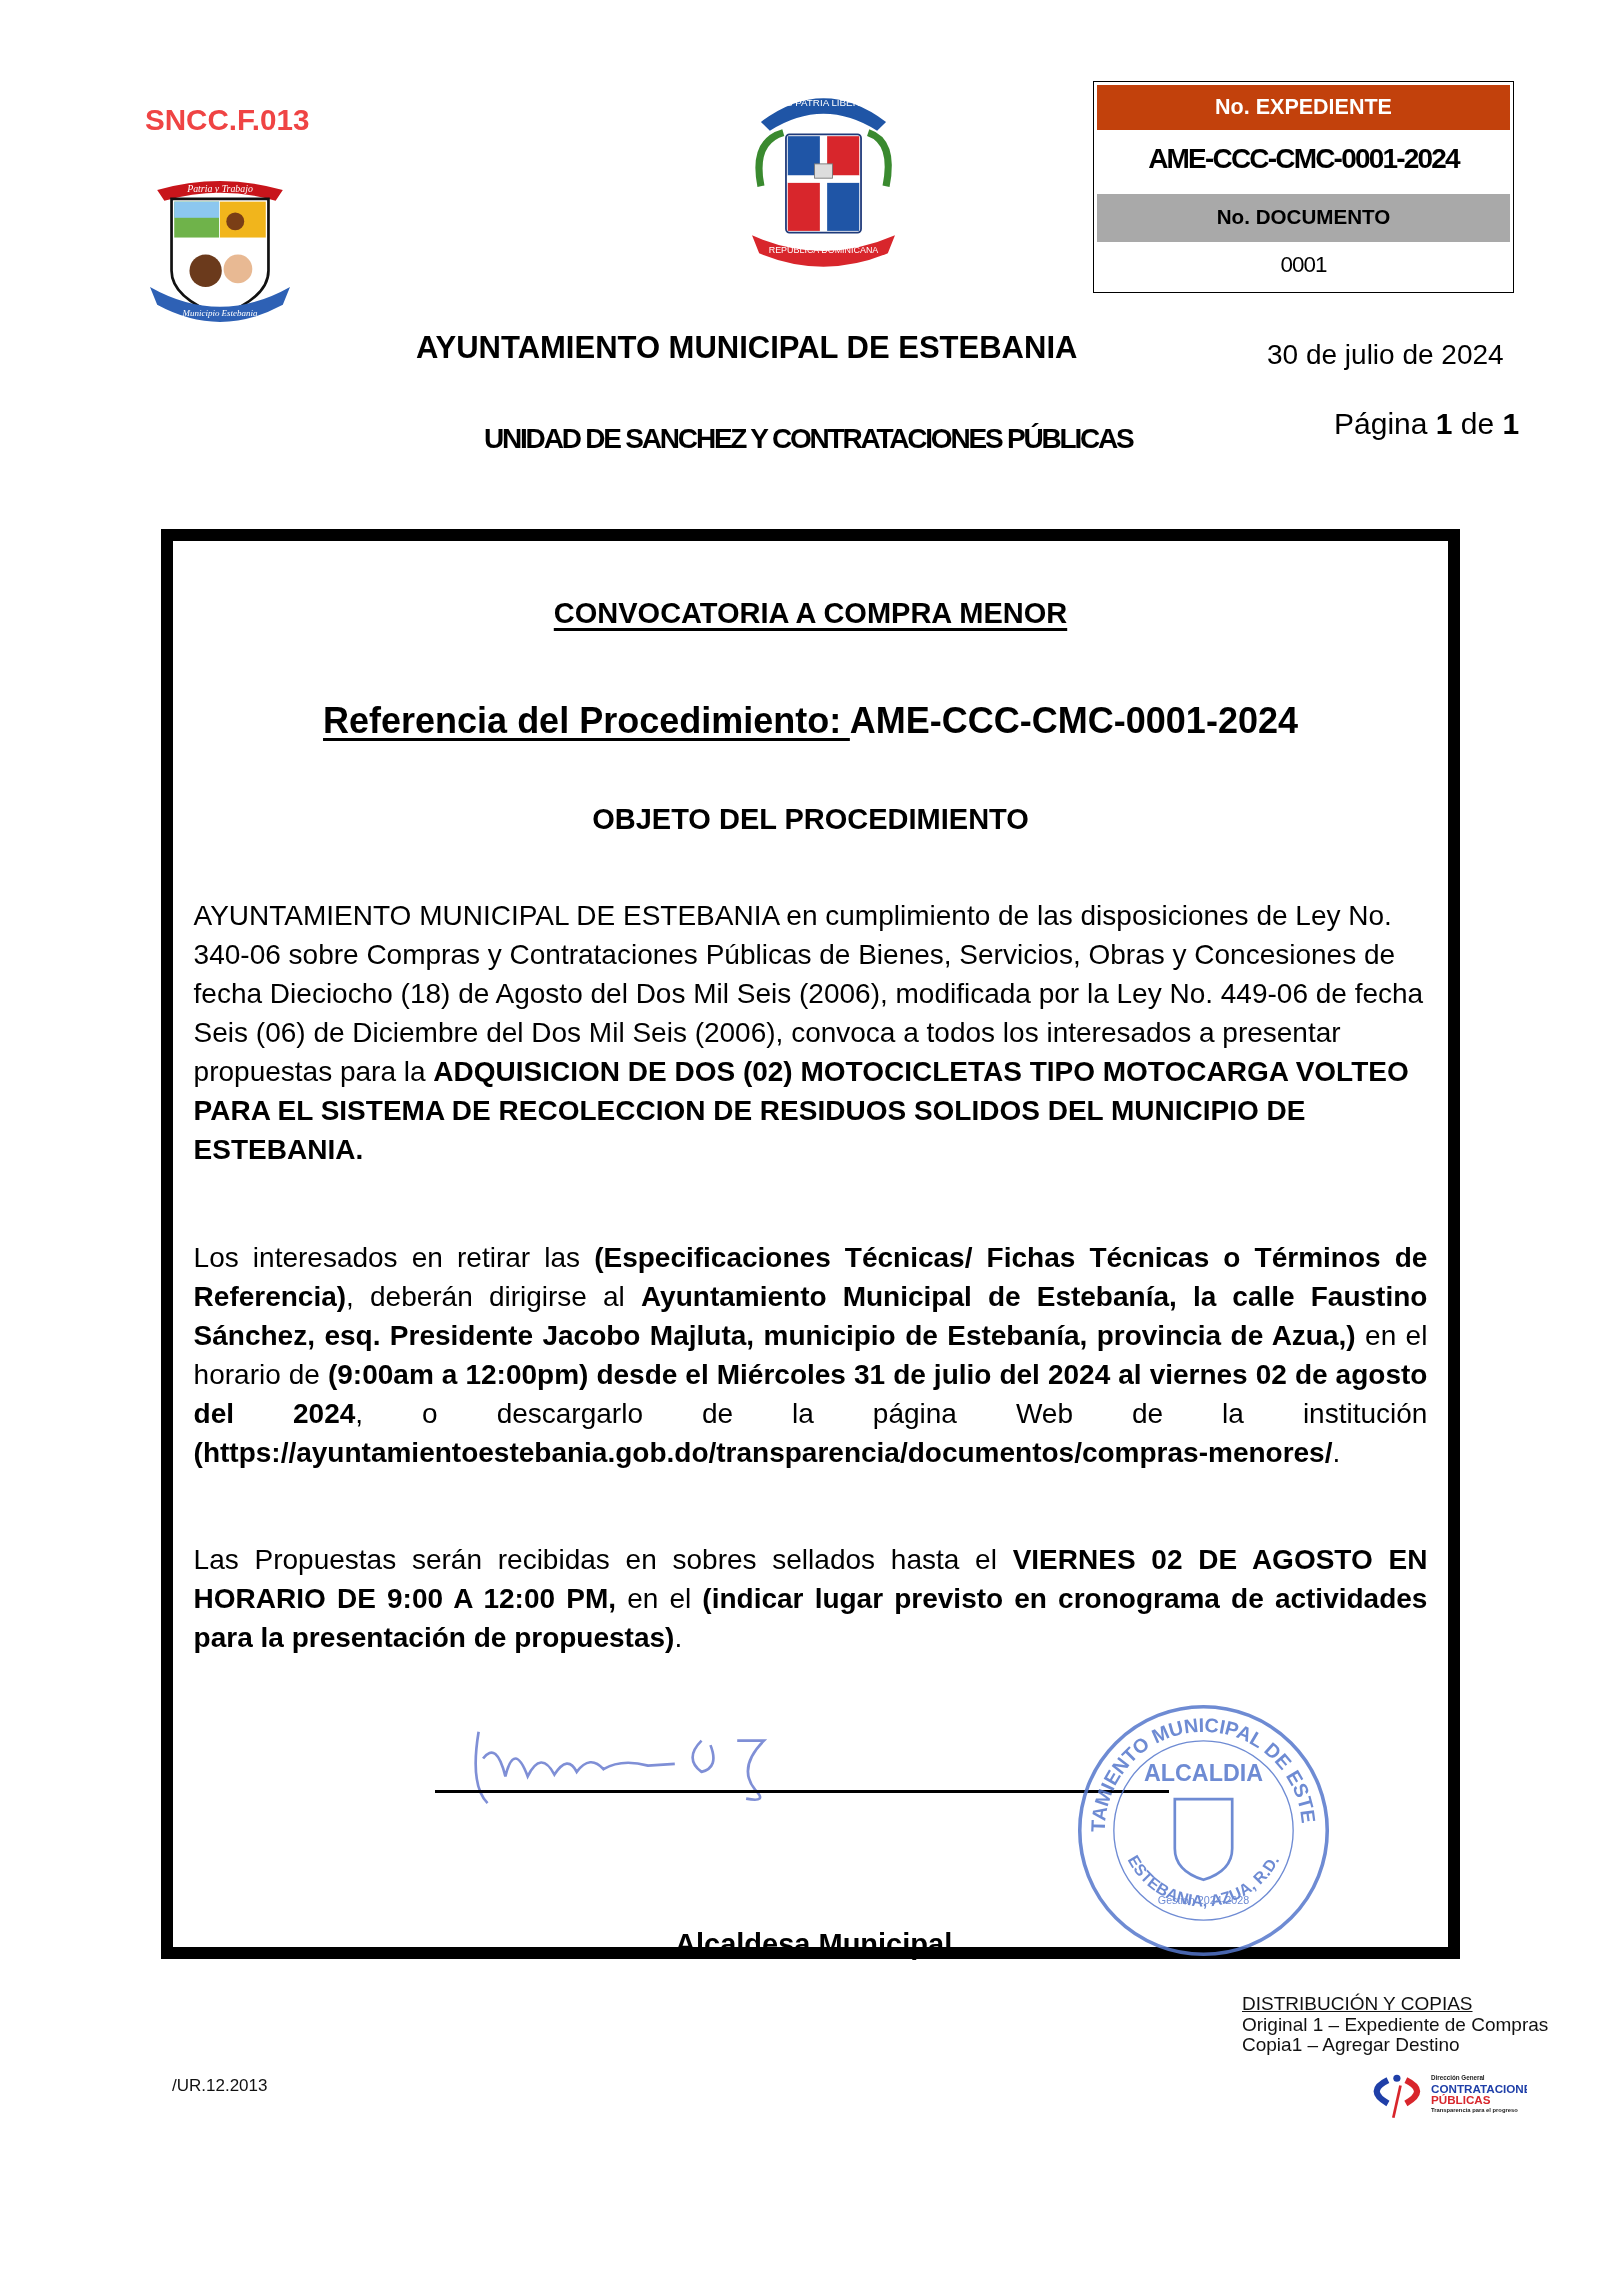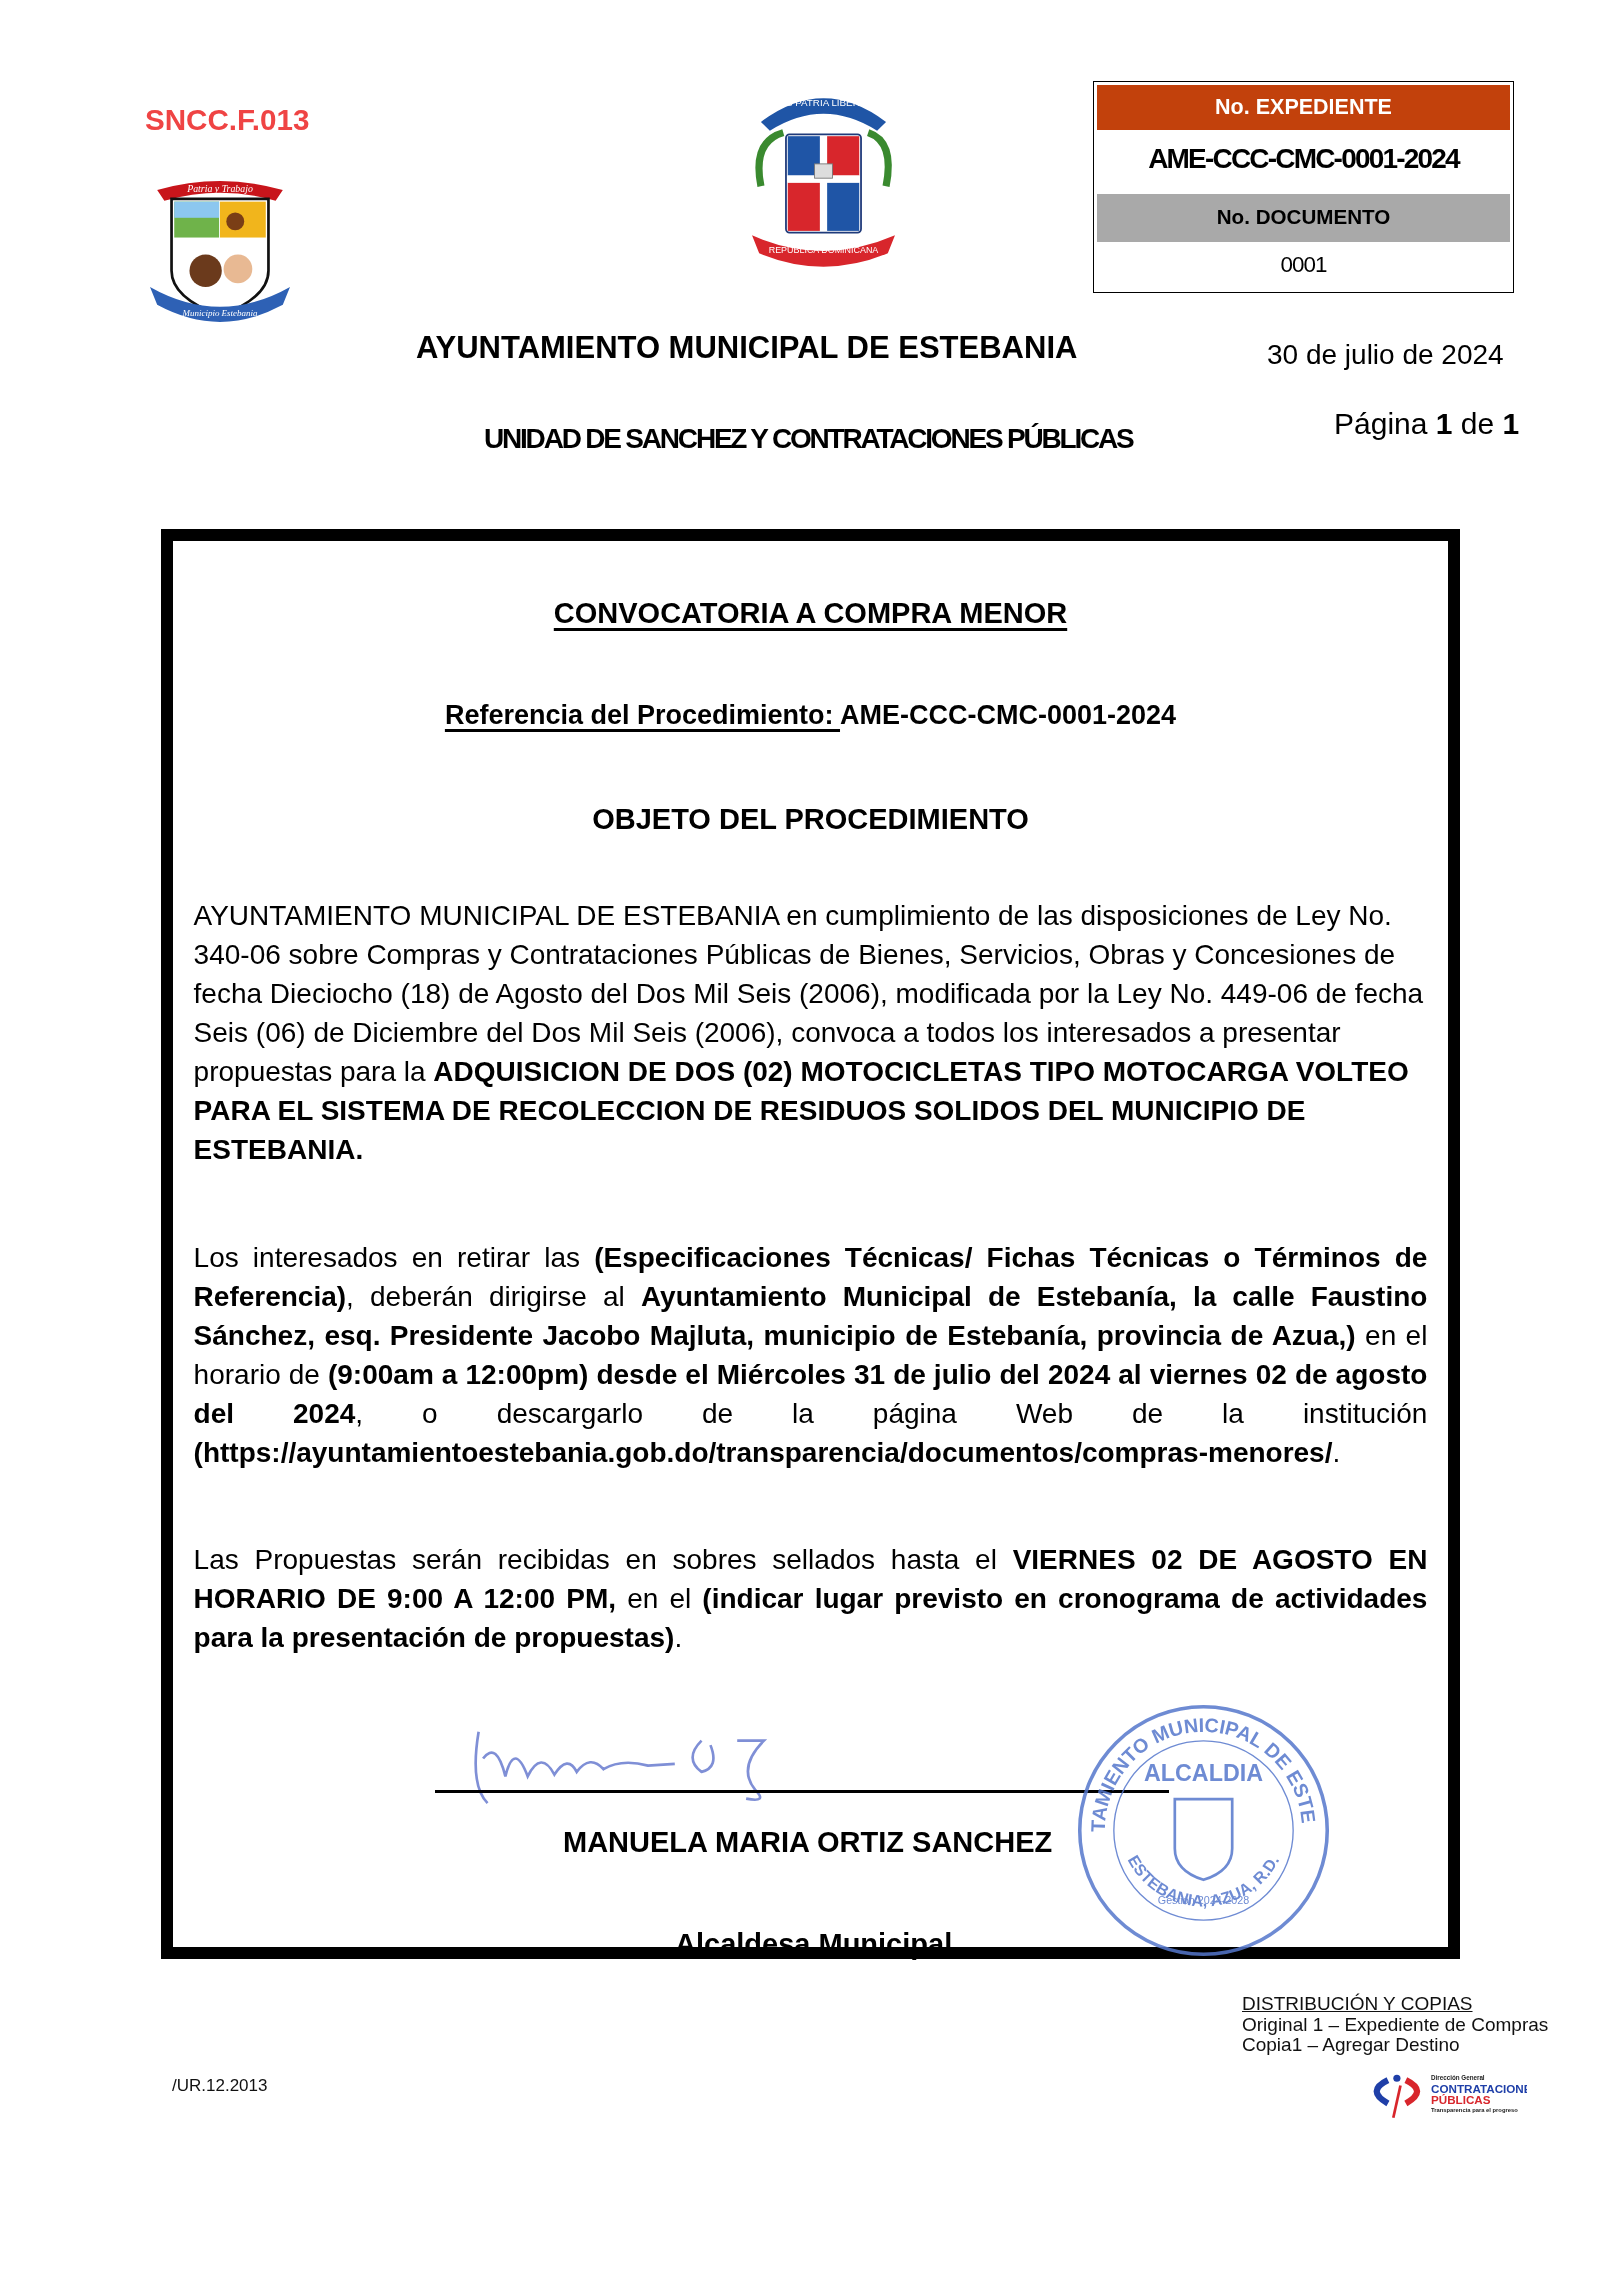--- a/index.html
+++ b/index.html
@@ -18,21 +18,21 @@
 
   .org-title { left:416px; top:330px; width:743px; font-size:31px; font-weight:bold; white-space:nowrap; }
   .unit-title { left:484px; top:423px; font-size:28px; font-weight:bold; letter-spacing:-2.2px; white-space:nowrap; }
   .date { left:1267px; top:339px; font-size:28px; white-space:nowrap; }
   .page { left:1334px; top:407px; font-size:30px; white-space:nowrap; }
 
   .main-box { left:161px; top:529px; width:1299px; height:1430px; border:12.5px solid #000; box-sizing:border-box; }
   .center { position:absolute; left:0; right:0; text-align:center; }
   .h-conv { top:56px; font-size:29px; font-weight:bold; }
   .h-conv span { text-decoration:underline; text-decoration-thickness:2.7px; text-underline-offset:5.4px; }
-  .h-ref { top:159px; font-size:27px; font-weight:bold; }
+  .h-ref { top:159px; font-size:36px; font-weight:bold; }
   .h-ref .u { text-decoration:underline; text-decoration-thickness:2.7px; text-underline-offset:5.4px; }
   .h-obj { top:262px; font-size:29px; font-weight:bold; }
 
   .para { position:absolute; left:20.6px; right:20.6px; font-size:28px; line-height:39px; }
   .p1 { top:355px; }
   .p2 { top:697px; text-align:justify; }
   .p3 { top:999px; text-align:justify; }
   b { font-weight:bold; }
 
   .sig-img { left:269px; top:1164px; width:421px; height:107px; }
@@ -102,21 +102,20 @@
   <div class="para p1"><span>AYUNTAMIENTO MUNICIPAL DE ESTEBANIA en cumplimiento de las disposiciones de Ley No. 340-06 sobre Compras y Contrataciones Públicas de Bienes,  Servicios, Obras y Concesiones de fecha Dieciocho (18) de Agosto del Dos Mil Seis (2006), modificada por la Ley No. 449-06 de fecha Seis (06) de Diciembre del Dos Mil Seis (2006), convoca a todos los interesados a presentar propuestas para la </span><b>ADQUISICION DE DOS (02) MOTOCICLETAS TIPO MOTOCARGA VOLTEO PARA EL SISTEMA DE RECOLECCION DE RESIDUOS SOLIDOS DEL MUNICIPIO DE ESTEBANIA.</b></div>
 
   <div class="para p2"><span>Los interesados en retirar las </span><b>(Especificaciones Técnicas/ Fichas Técnicas o Términos de Referencia)</b><span>, deberán dirigirse al </span><b>Ayuntamiento Municipal de Estebanía, la calle Faustino Sánchez, esq. Presidente Jacobo Majluta, municipio de Estebanía, provincia de Azua,)</b><span> en el horario de </span><b>(9:00am a 12:00pm) desde el Miércoles 31 de julio del 2024 al viernes 02 de agosto del 2024</b><span>, o descargarlo de la página Web de la institución </span><b>(https://ayuntamientoestebania.gob.do/transparencia/documentos/compras-menores/</b><span>.</span></div>
 
   <div class="para p3"><span>Las Propuestas serán recibidas en sobres sellados hasta el </span><b>VIERNES 02 DE AGOSTO EN HORARIO DE 9:00 A 12:00 PM,</b><span> en el </span><b>(indicar lugar previsto en cronograma de actividades para la presentación de propuestas)</b><span>.</span></div>
 
   <svg class="abs sig-img" viewBox="0 0 470 120">
     <path d="M40 30 Q30 90 50 110 M45 60 Q60 40 70 80 Q80 40 95 80 Q110 50 125 78 Q140 55 150 75 Q165 55 180 72 Q200 60 230 68 L260 66 M290 40 Q270 60 290 75 Q310 70 300 45 M330 40 L360 40 Q330 70 350 95 Q365 110 340 105" stroke="#7f8fd6" stroke-width="3" fill="none"></path>
   </svg>
   <div class="abs sig-line"></div>
-  <div class="abs sig-name">MANUELA MARIA ORTIZ SANCHEZ</div>
   <div class="abs sig-title">Alcaldesa Municipal</div>
 
   <svg class="abs stamp" viewBox="0 0 300 300" opacity="0.85">
     <circle cx="150" cy="150" r="138" fill="none" stroke="#5577cc" stroke-width="4"></circle>
     <circle cx="150" cy="150" r="100" fill="none" stroke="#5577cc" stroke-width="1.5"></circle>
     <defs>
         <path id="arcTop" d="M40 150 A110 110 0 0 1 260 150"></path>
         <path id="arcBot" d="M60 170 A95 95 0 0 0 240 170"></path>
       </defs>
     <text font-size="22" font-weight="bold" fill="#5577cc" font-family="Liberation Sans, sans-serif"><textPath href="#arcTop" startOffset="50%" text-anchor="middle">AYUNTAMIENTO MUNICIPAL DE ESTEBANIA</textPath></text>

